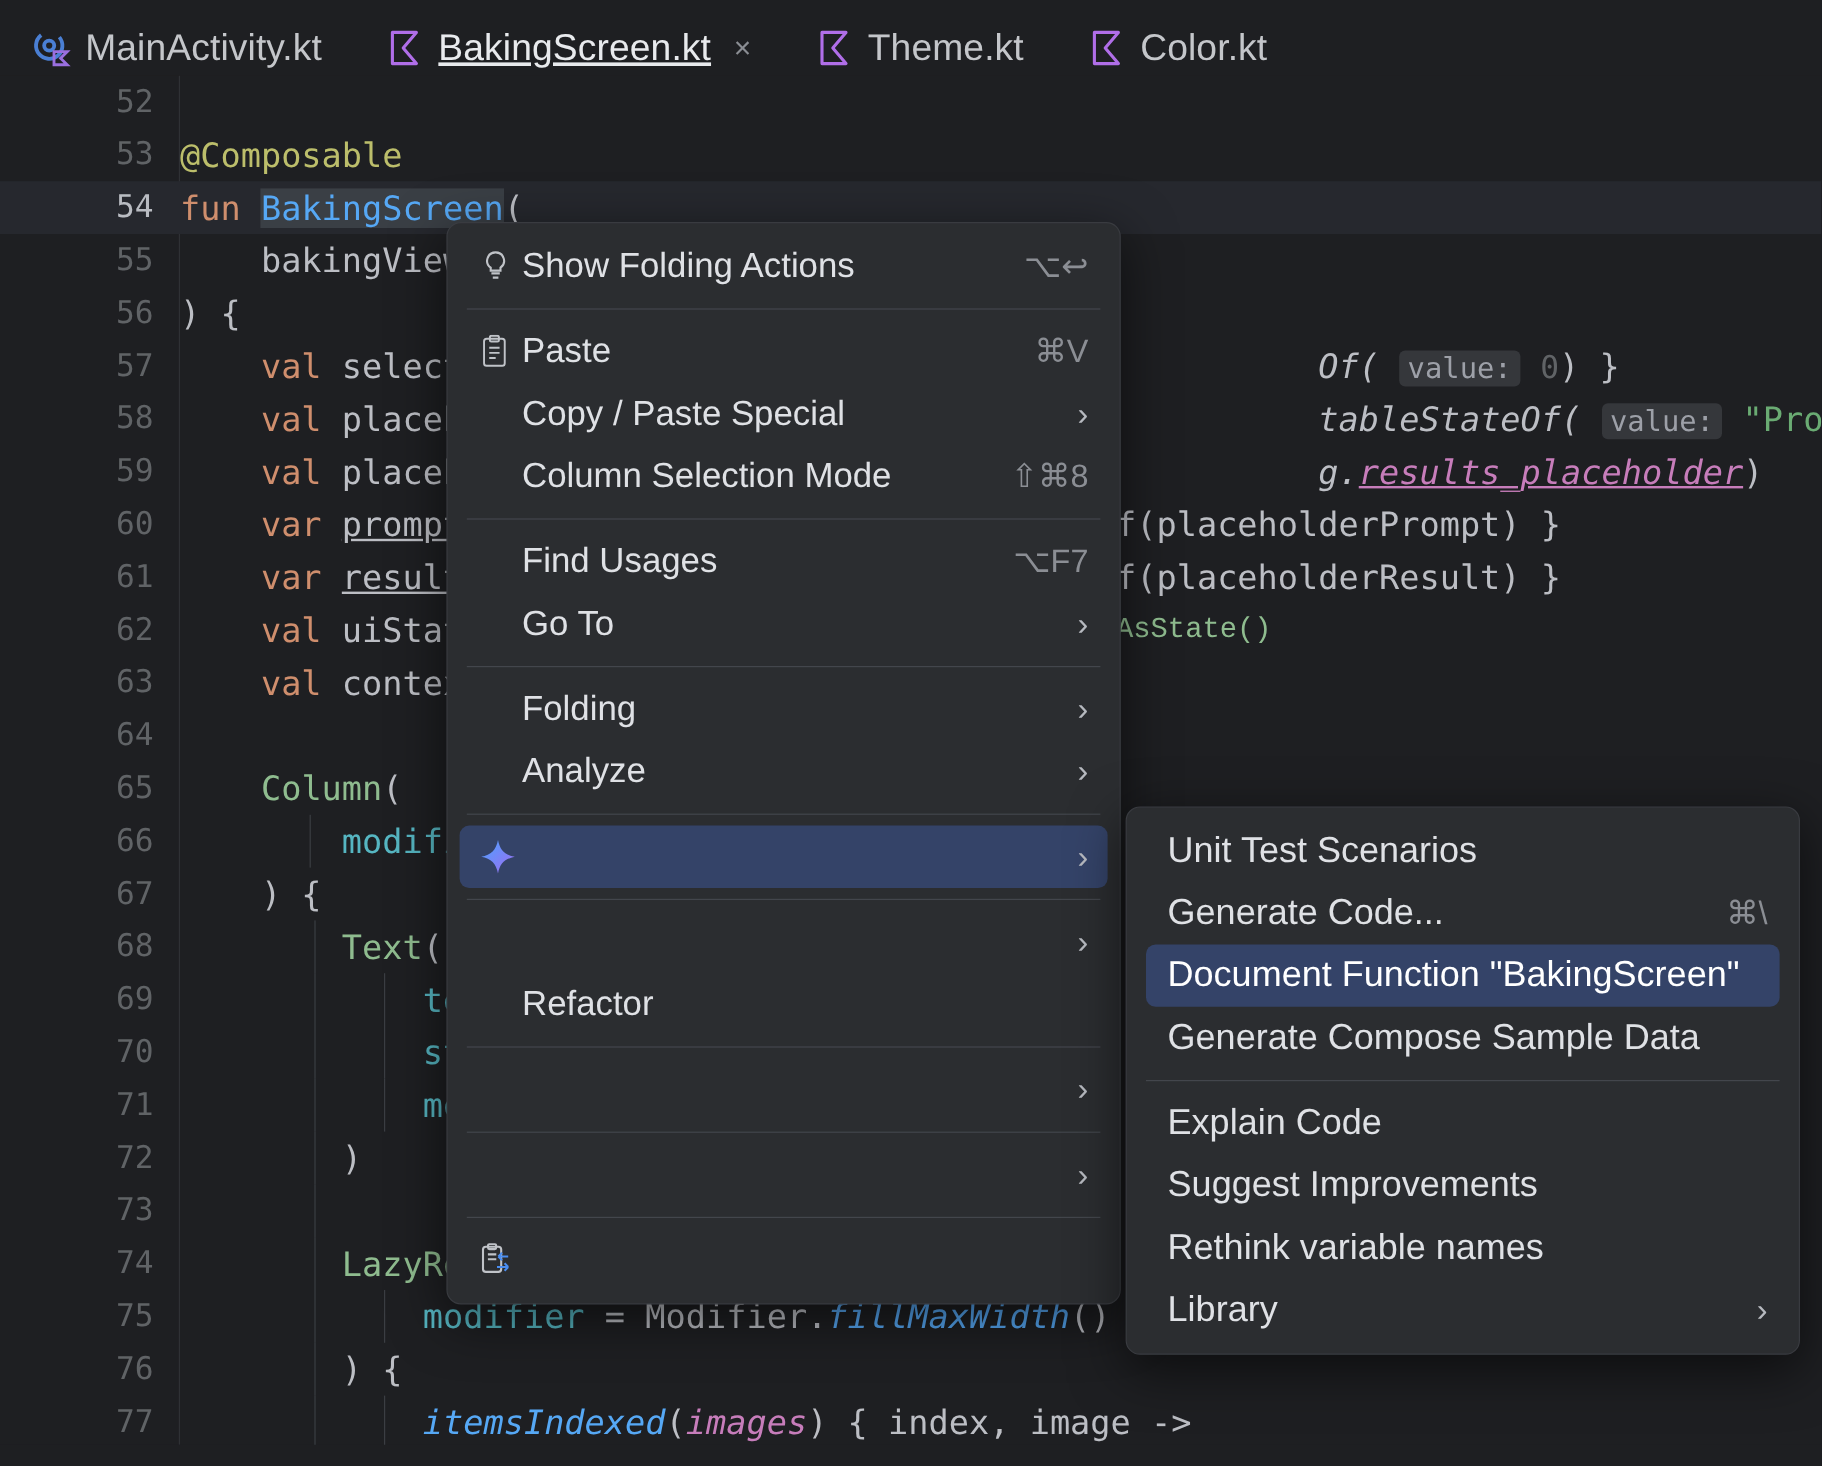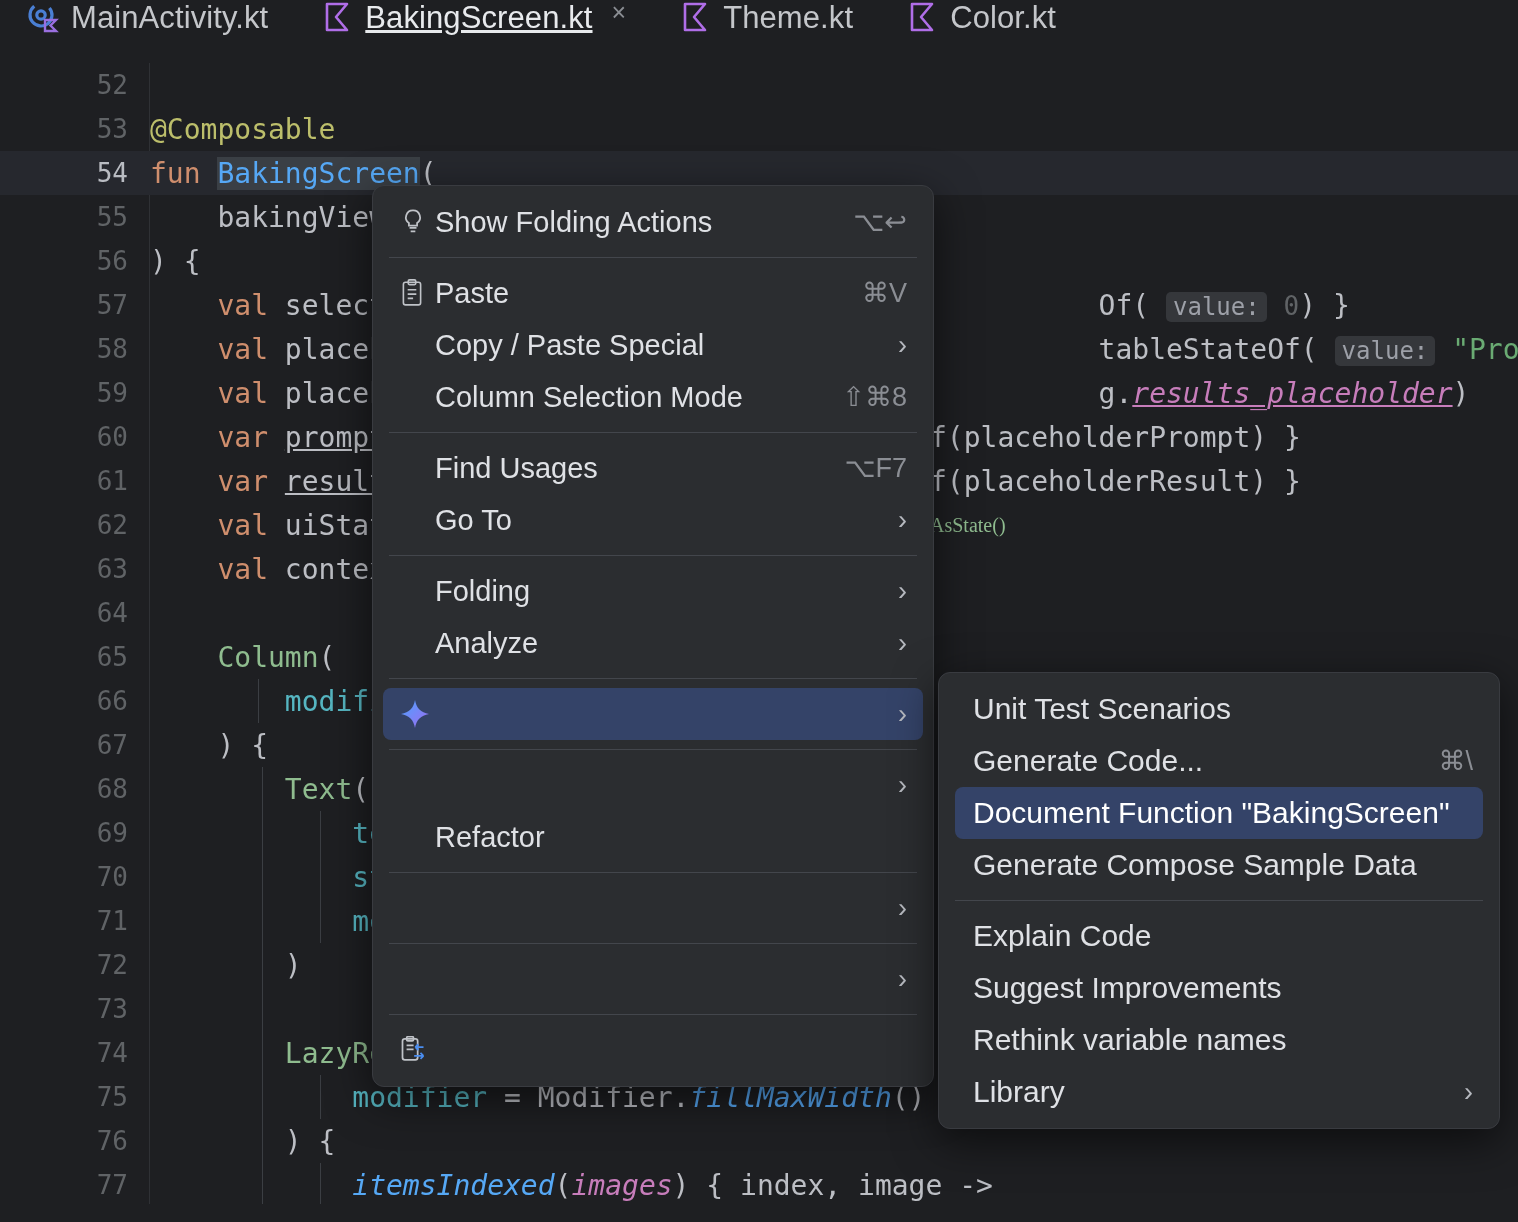--- a/index.html
+++ b/index.html
@@ -12,21 +12,21 @@
   #root { position: relative; width: 1518px; height: 1222px; background: #1e1f22; }
 
   
   .tabbar {
     position: absolute; left: 0; top: 0; width: 1518px; height: 81px;
     background: #1e1f22;
     display: flex; align-items: center;
     border-bottom: 1px solid #2b2d30;
   }
   .tab {
-    display: flex; align-items: flex-start; gap: 11px;
+    display: flex; align-items: center; gap: 11px;
     height: 81px; padding: 0 26px;
     position: relative;
     cursor: default;
   }
   .tab .label {
     font-size: 31px; color: #c4c6ca; letter-spacing: 0.1px;
     white-space: nowrap;
   }
   .tab.active .label { color: #e8eaed; text-decoration: underline; }
   .tab.italic .label { }
@@ -69,21 +69,21 @@
 
   
   .kw   { color: #cf8e6d; }           
   .ann  { color: #bcbe6b; }           
   .fn   { color: #56a8f5; }           
   .fngr { color: #8fbc8f; }           
   .prop { color: #56b6c2; }           
   .str  { color: #6aab73; }           
   .num  { color: #2aacb8; }           
   .res  { color: #c77dbb; text-decoration: underline; font-style: italic; } 
-  .ital { color: #bcbec4; }
+  .ital { color: #bcbec4; font-style: italic; }
   .italb{ color: #56a8f5; font-style: italic; }
   .pink { color: #c77dbb; font-style: italic; }
   .undl { text-decoration: underline; }
   .hintchip {
     background: #35373b; color: #9da0a8; border-radius: 5px;
     padding: 1px 7px; font-size: 24px;
   }
   .sel { background: #3a3f45; }
   .indent {
     position: absolute; top: 0; bottom: 0; width: 1px; background: #3b3e43;
@@ -248,21 +248,21 @@
 
       <div class="line">
         <span class="num">61</span>
         <span class="txt"><span class="kw">    var </span><span class="undl">result</span></span>
         <span style="position:absolute;left:930px;white-space:pre;font-family:'DejaVu Sans Mono',monospace;font-size:28px;color:#bcbec4;">f(placeholderResult) }</span>
       </div>
 
       <div class="line">
         <span class="num">62</span>
         <span class="txt"><span class="kw">    val </span><span>uiStat</span></span>
-        <span style="position:absolute;left:930px;white-space:pre;font-family:Liberation Serif, serif;font-size:20px;color:#8fbc8f;">AsState()</span>
+        <span style="position:absolute;left:930px;white-space:pre;font-family:Liberation Mono, monospace;font-size:24px;color:#8fbc8f;">AsState()</span>
       </div>
 
       <div class="line">
         <span class="num">63</span>
         <span class="txt"><span class="kw">    val </span><span>contex</span></span>
       </div>
 
       <div class="line">
         <span class="num">64</span>
         <span class="txt"></span>

